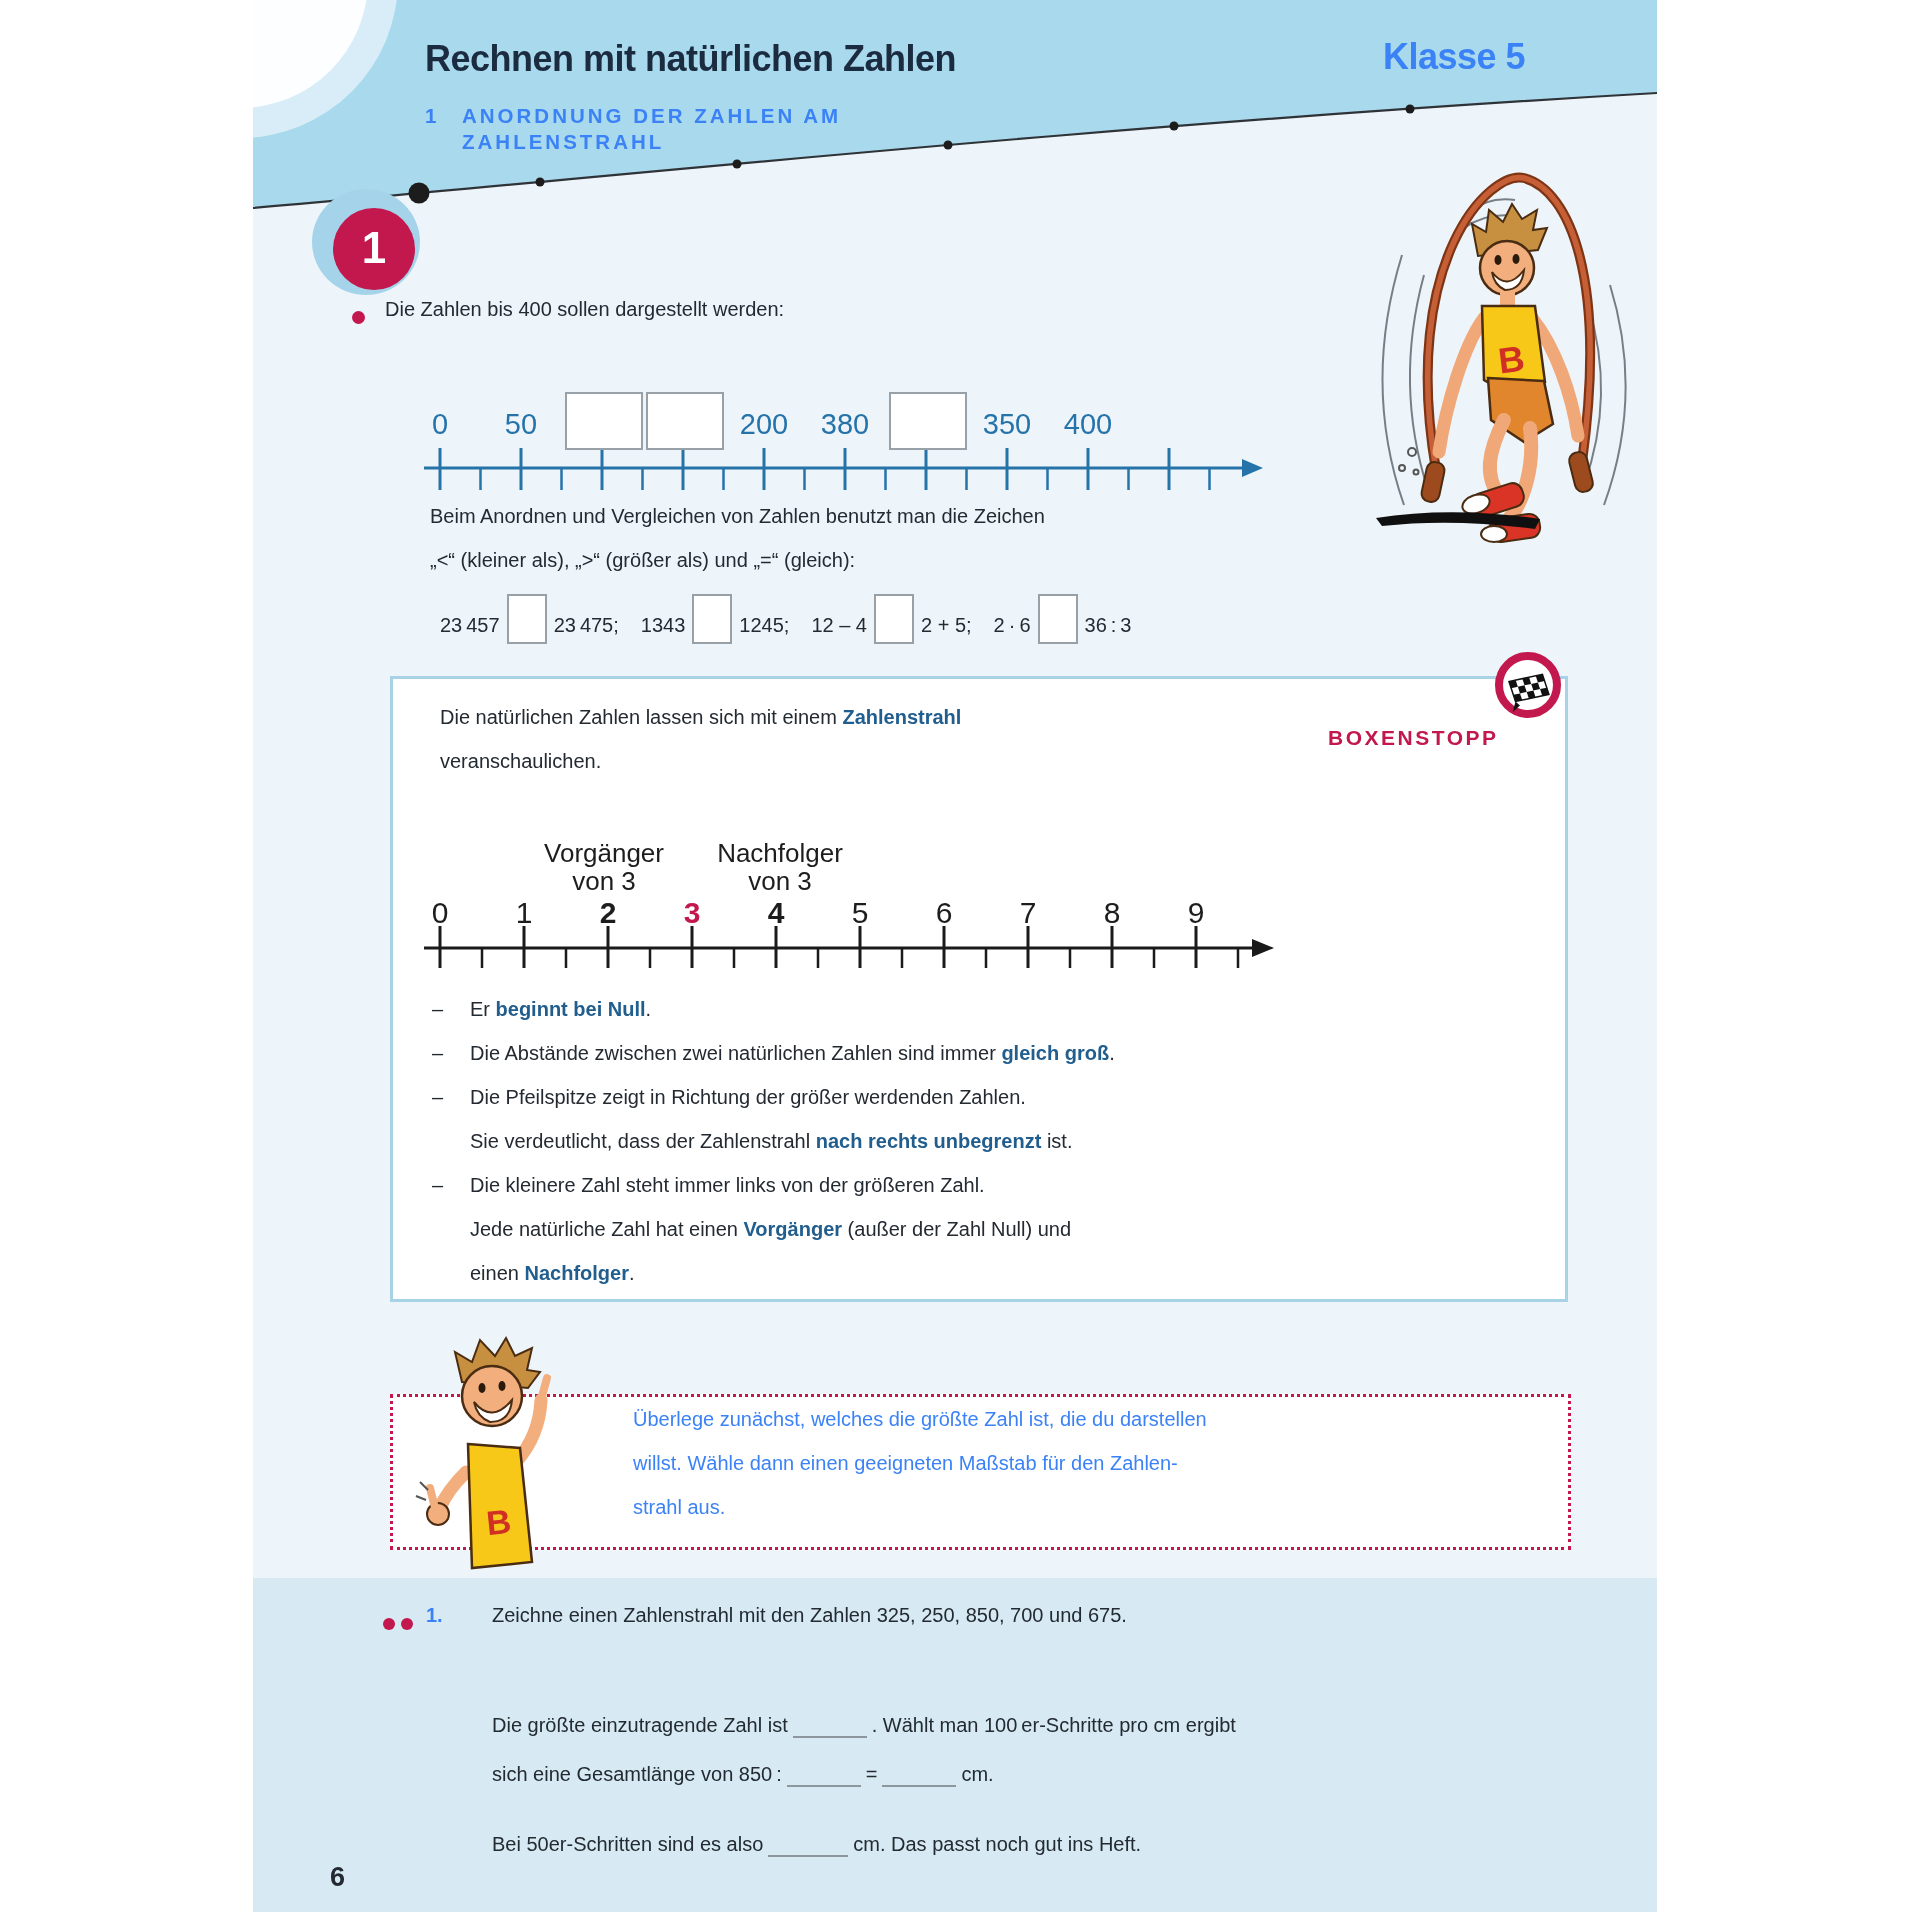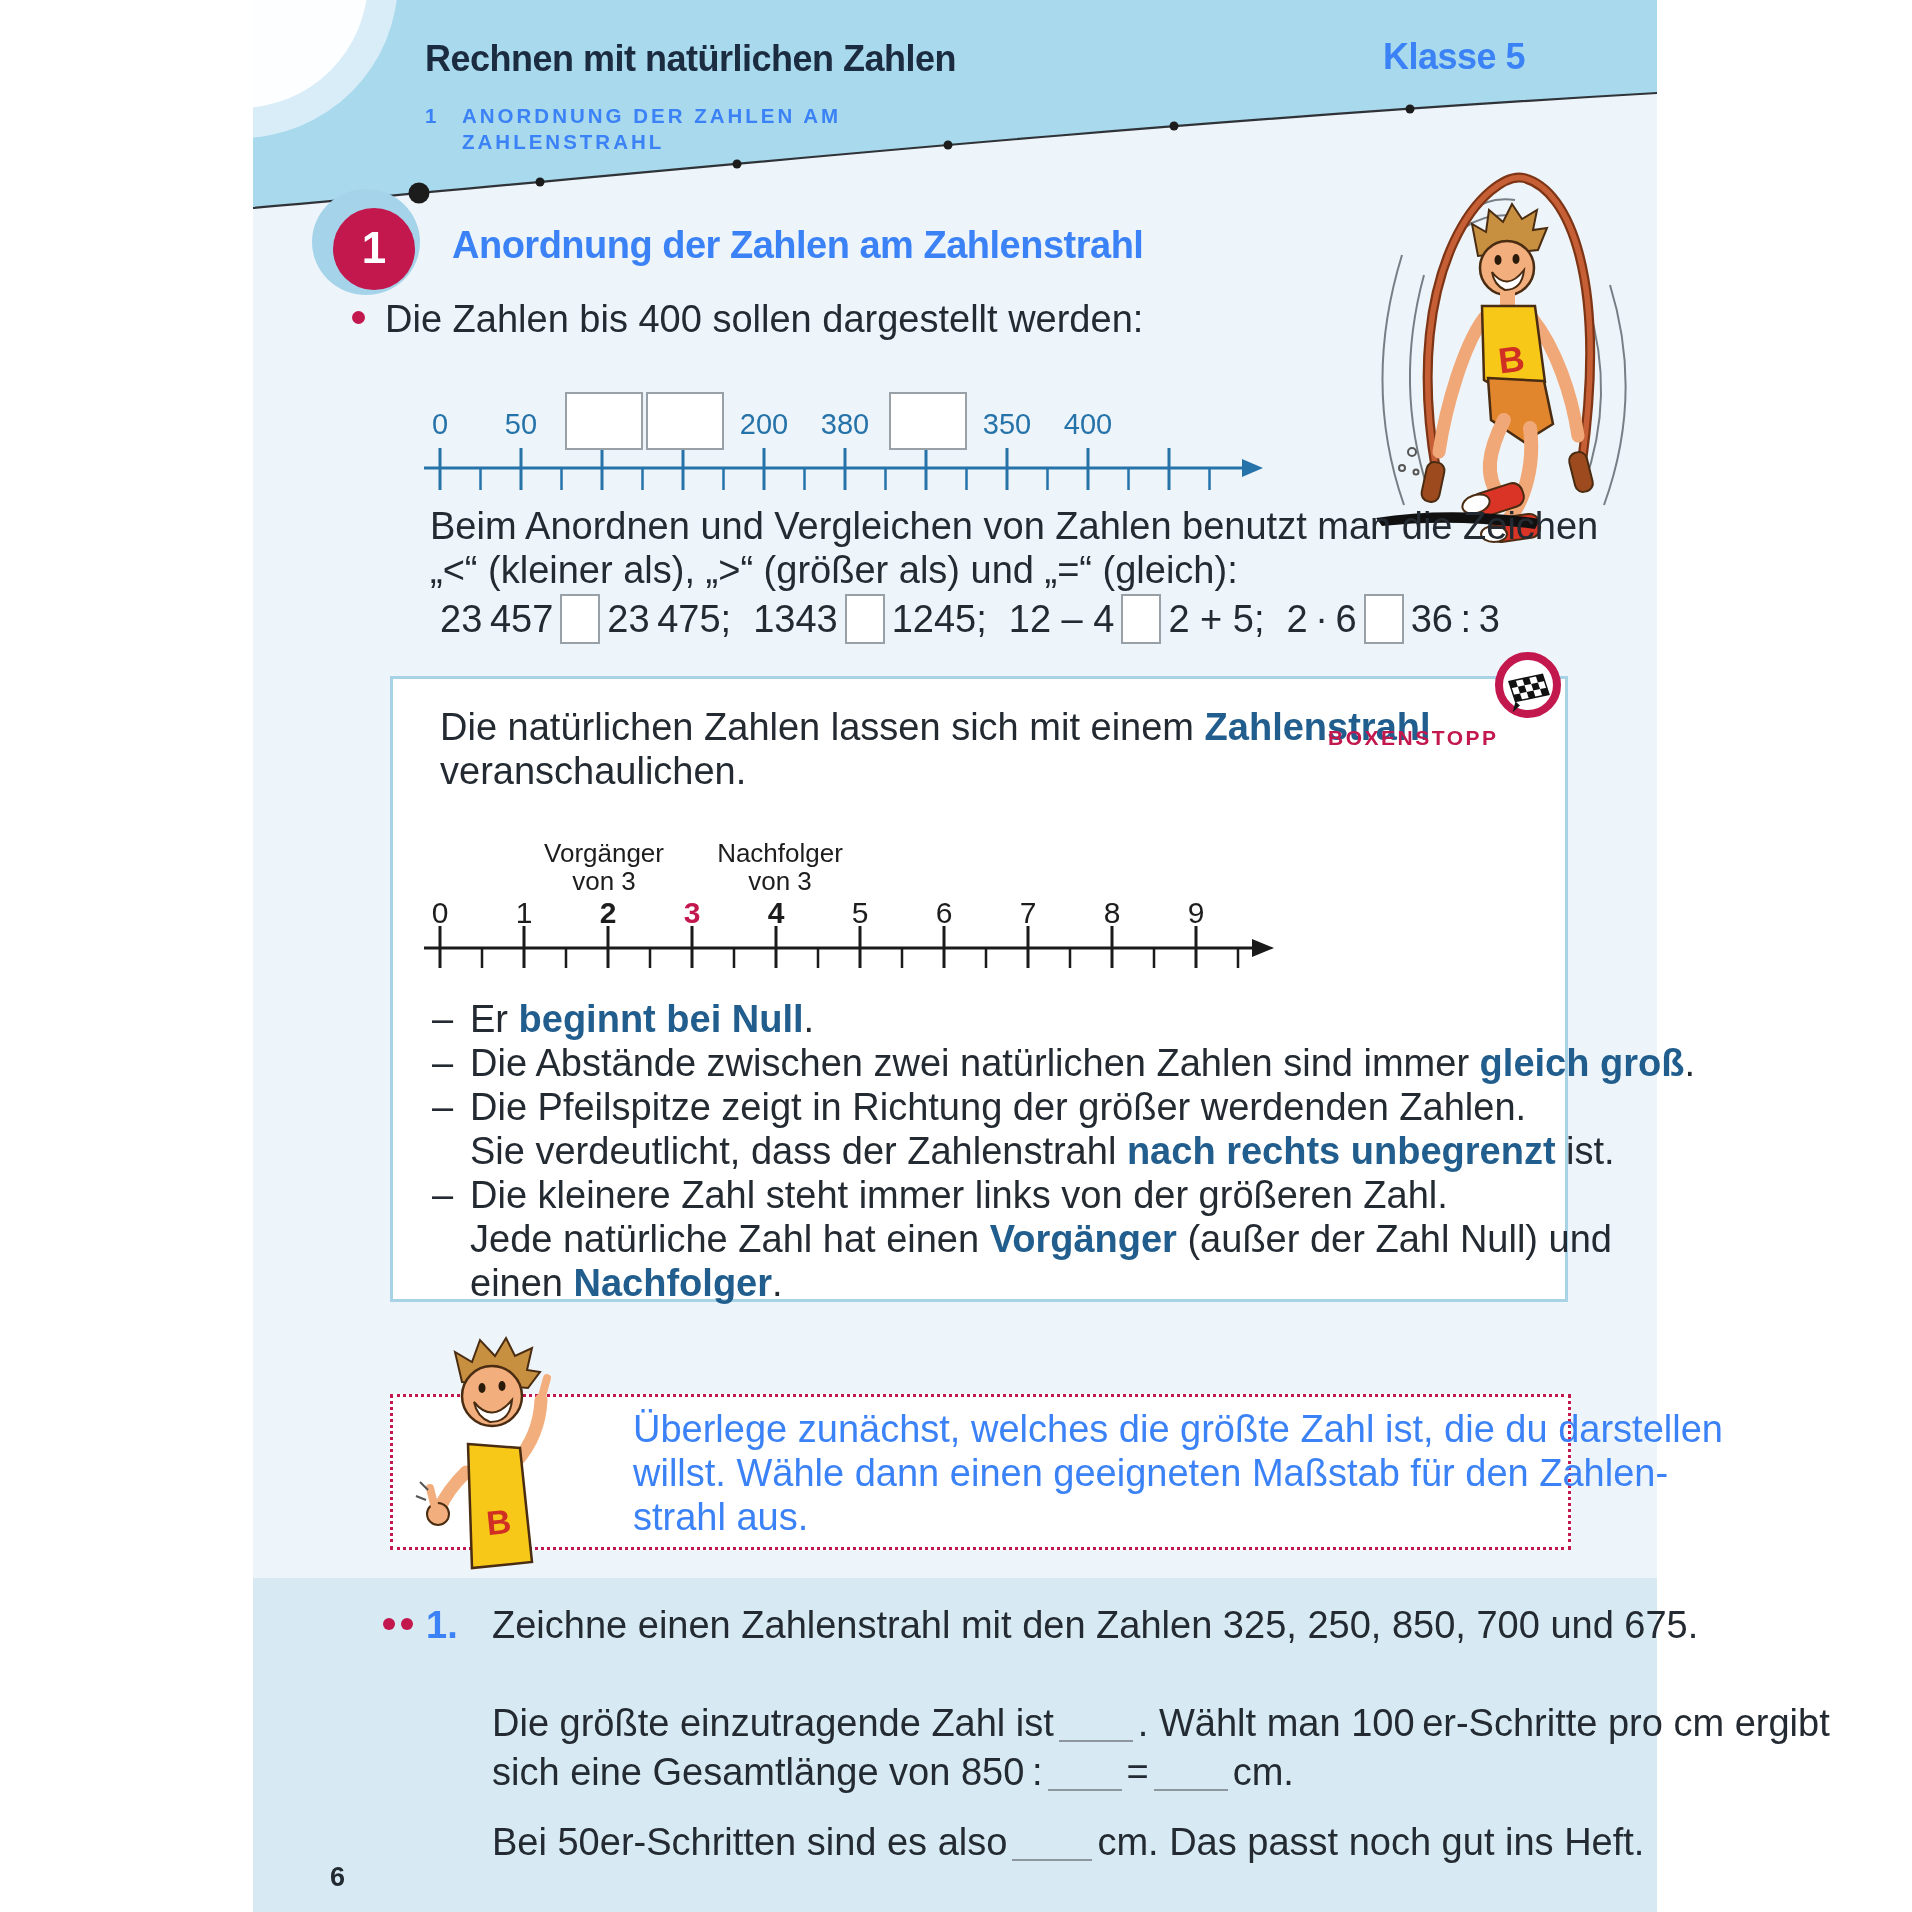--- a/index.html
+++ b/index.html
@@ -1,19 +1,19 @@
 <!DOCTYPE html>
 <html><head>
 <meta charset="utf-8">
 <style>
   html,body{margin:0;padding:0;background:#ffffff;}
   .canvas{position:relative;width:1912px;height:1912px;background:#ffffff;overflow:hidden;
           font-family:"Liberation Sans",sans-serif;}
   .abs{position:absolute;}
-  .t{font-size:38px;color:#232a31;white-space:nowrap;line-height:1.15;}
+  .t{font-size:20px;color:#232a31;white-space:nowrap;line-height:1.15;}
   .b{font-weight:bold;}
   .crimson{color:#3b82f6;}
   .navy{color:#1b2b40;}
   .kw{color:#215e8e;font-weight:bold;}
   .page-bg{position:absolute;left:253px;top:0;width:1404px;height:1912px;background:#eef5fa;}
   .band{position:absolute;left:253px;top:1578px;width:1404px;height:334px;background:#d7eaf3;}
   .h1{font-size:36px;font-weight:bold;letter-spacing:-0.5px;}
   .kick{font-size:20.5px;font-weight:bold;letter-spacing:3px;}
   .sect-title{font-size:38px;font-weight:bold;letter-spacing:-0.5px;}
   .badge-num{font-size:44px;font-weight:bold;color:#ffffff;transform:translate(-50%,-52%);}
@@ -101,21 +101,20 @@
         <circle cx="44" cy="352" r="2.5"></circle>
     </g>
     <path d="M4,398 Q80,386 168,399 L163,409 Q80,398 10,406 Z" fill="#101010"></path>
   </svg>
 
   <svg class="abs" style="left:308px;top:185px;" width="130" height="125" viewBox="308 185 130 125">
     <ellipse cx="366" cy="242" rx="54" ry="53" fill="#a5d4ea"></ellipse>
     <circle cx="374" cy="249" r="41" fill="#c2184e"></circle>
   </svg>
   <div class="abs t badge-num" style="left:374px;top:249px;">1</div>
-  <div class="abs t sect-title crimson" style="left:452px;top:224px;">Anordnung der Zahlen am Zahlenstrahl</div>
 
   <span class="bullet-dot" style="left:352px;top:311px;"></span>
   <div class="abs t" style="left:385px;top:298px;">Die Zahlen bis 400 sollen dargestellt werden:</div>
 
   <svg class="abs" style="left:400px;top:384px;" width="880" height="116" viewBox="400 384 880 116">
     <path d="M424,468 H1242" stroke="#2673aa" stroke-width="3"></path>
     <polygon points="1242,459 1242,477 1263,468" fill="#2673aa"></polygon>
     <path d="M440,448V490 M521,448V490 M602,448V490 M683,448V490 M764,448V490 M845,448V490 M926,448V490 M1007,448V490 M1088,448V490 M1169,448V490" stroke="#2673aa" stroke-width="3"></path>
     <path d="M480.5,468V490 M561.5,468V490 M642.5,468V490 M723.5,468V490 M804.5,468V490 M885.5,468V490 M966.5,468V490 M1047.5,468V490 M1128.5,468V490 M1209.5,468V490" stroke="#2673aa" stroke-width="2.5"></path>
   </svg>

